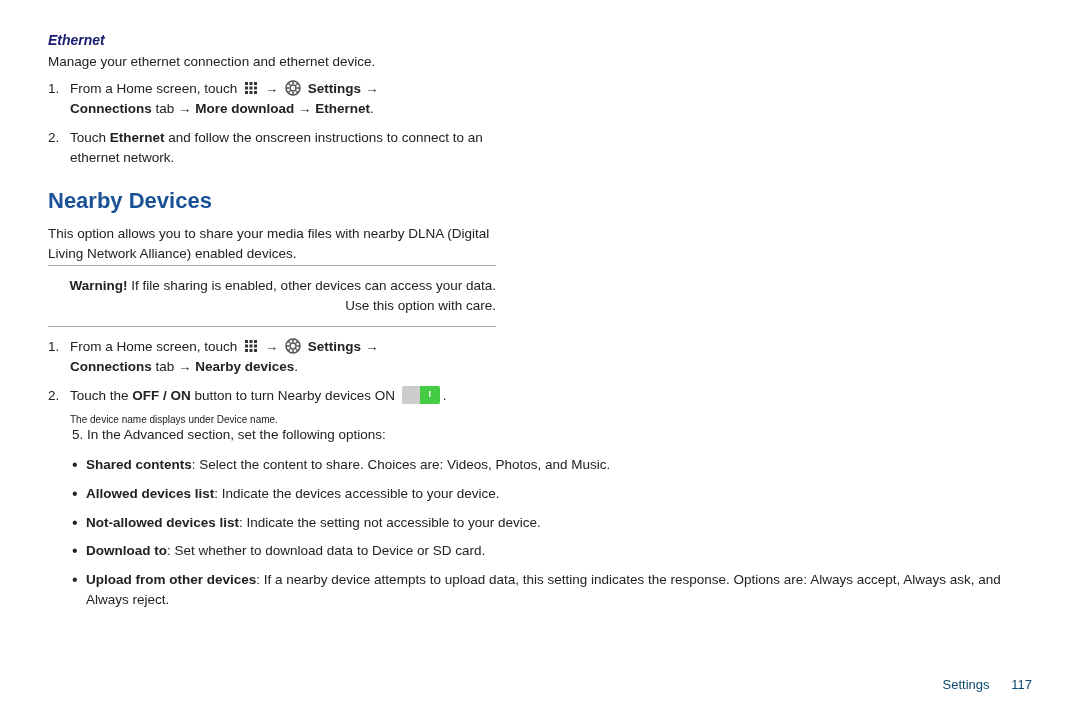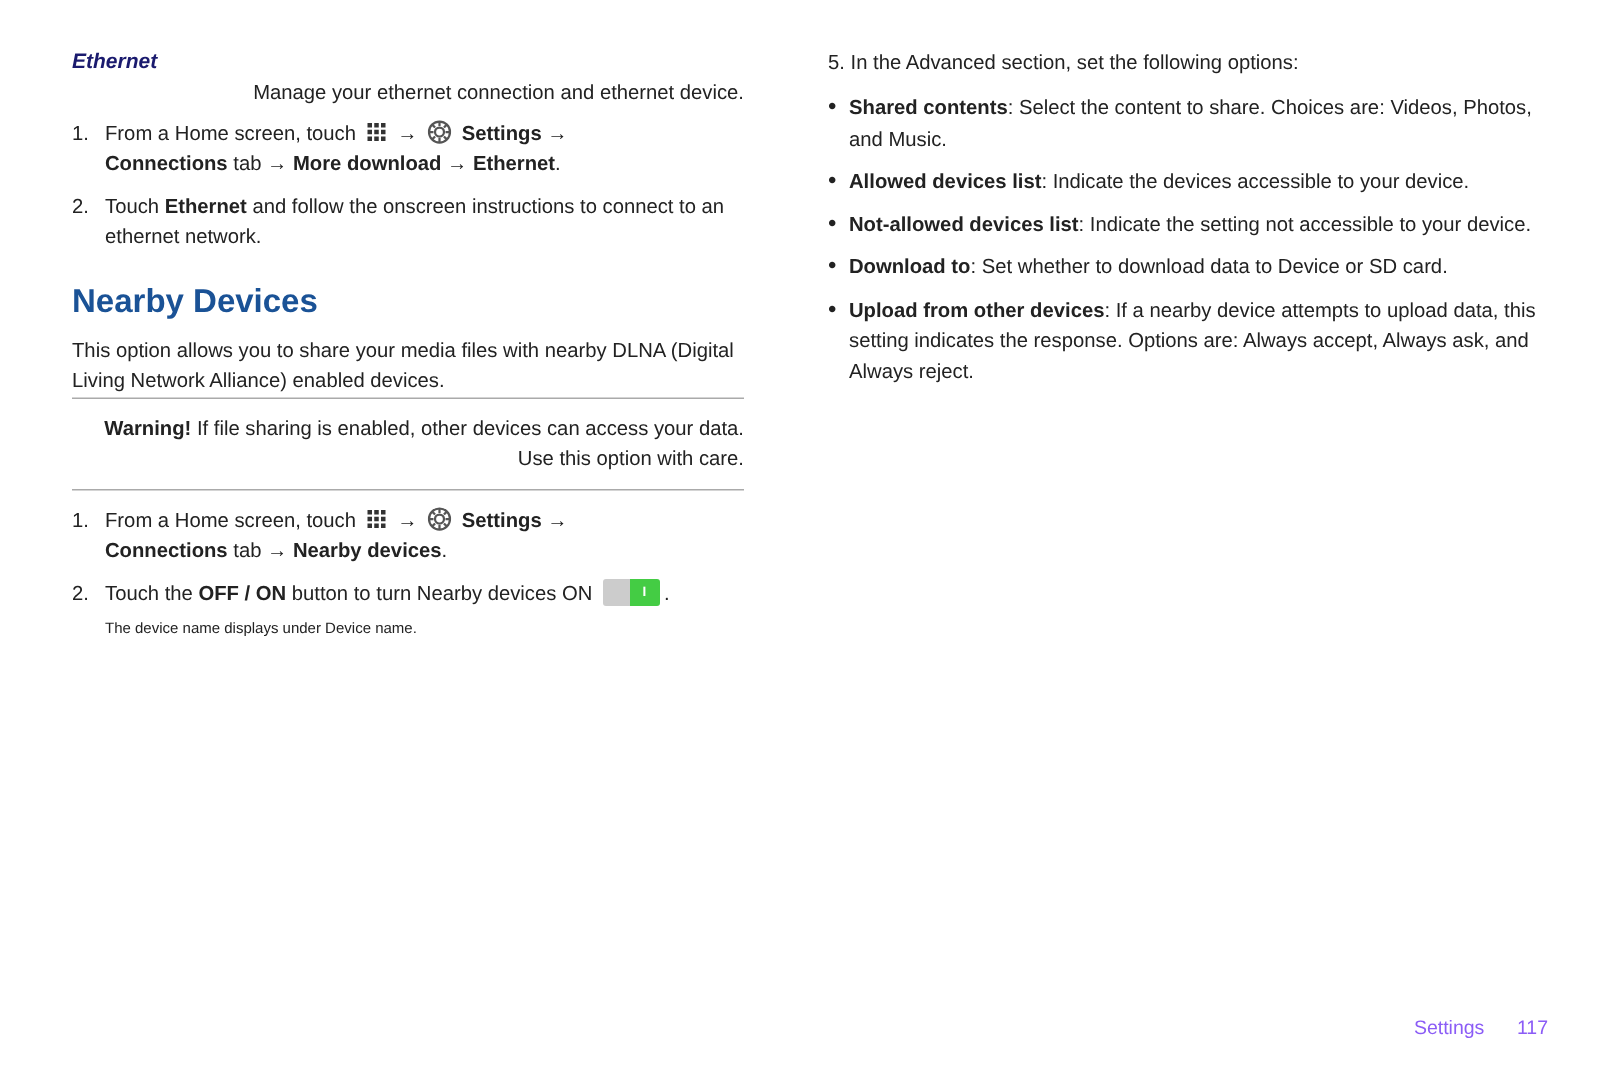--- a/index.html
+++ b/index.html
@@ -9,21 +9,21 @@
       height: 720px;
       background: #ffffff;
       font-family: Arial, Helvetica, sans-serif;
       font-size: 13.5px;
       color: #222;
       overflow: hidden;
     }
 
     .page {
       display: flex;
-      flex-direction: row;
+      flex-direction: column;
       width: 1080px;
       height: 720px;
       padding: 32px 48px 32px 48px;
     }
 
     .left-col {
       width: 480px;
       padding-right: 32px;
       flex-shrink: 0;
     }
@@ -39,21 +39,20 @@
       font-weight: bold;
       color: #1a1a6e;
       font-size: 14px;
       margin-bottom: 6px;
     }
 
     .ethernet-desc {
       margin-left: 0;
       margin-bottom: 10px;
       font-size: 13.5px;
-      text-align: right;
     }
 
     .step-list {
       list-style: none;
       padding-left: 0;
     }
 
     .step-item {
       display: flex;
       margin-bottom: 8px;
@@ -203,21 +202,21 @@
     .bullet-content {
       flex: 1;
     }
 
     
     .page-footer {
       position: absolute;
       bottom: 28px;
       right: 48px;
       font-size: 13px;
-      color: #8b5cf6;
+      color: #0c4a6e;
     }
 
     .page-num {
       font-weight: normal;
     }
   </style>
 </head>
 <body>
 
 <div class="page">

